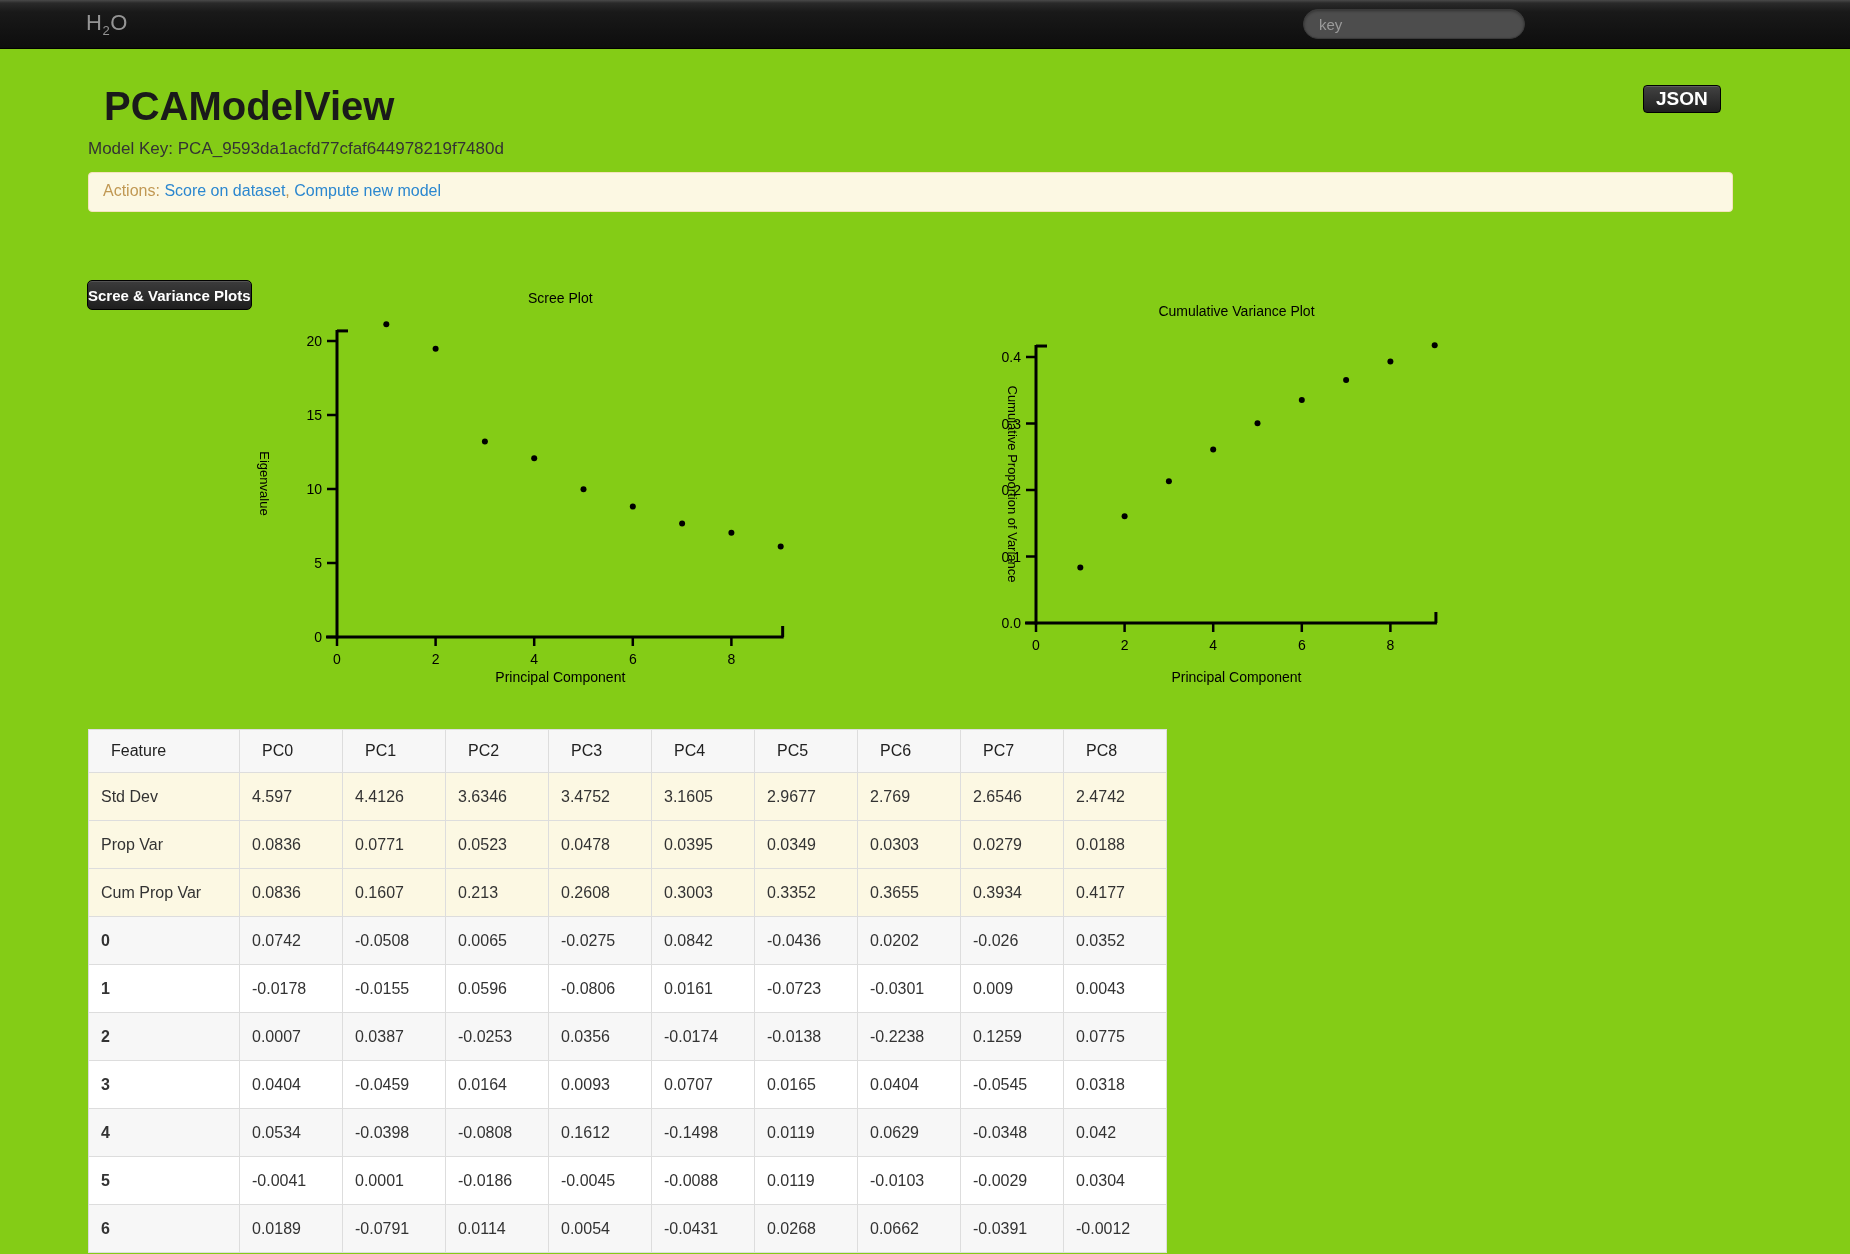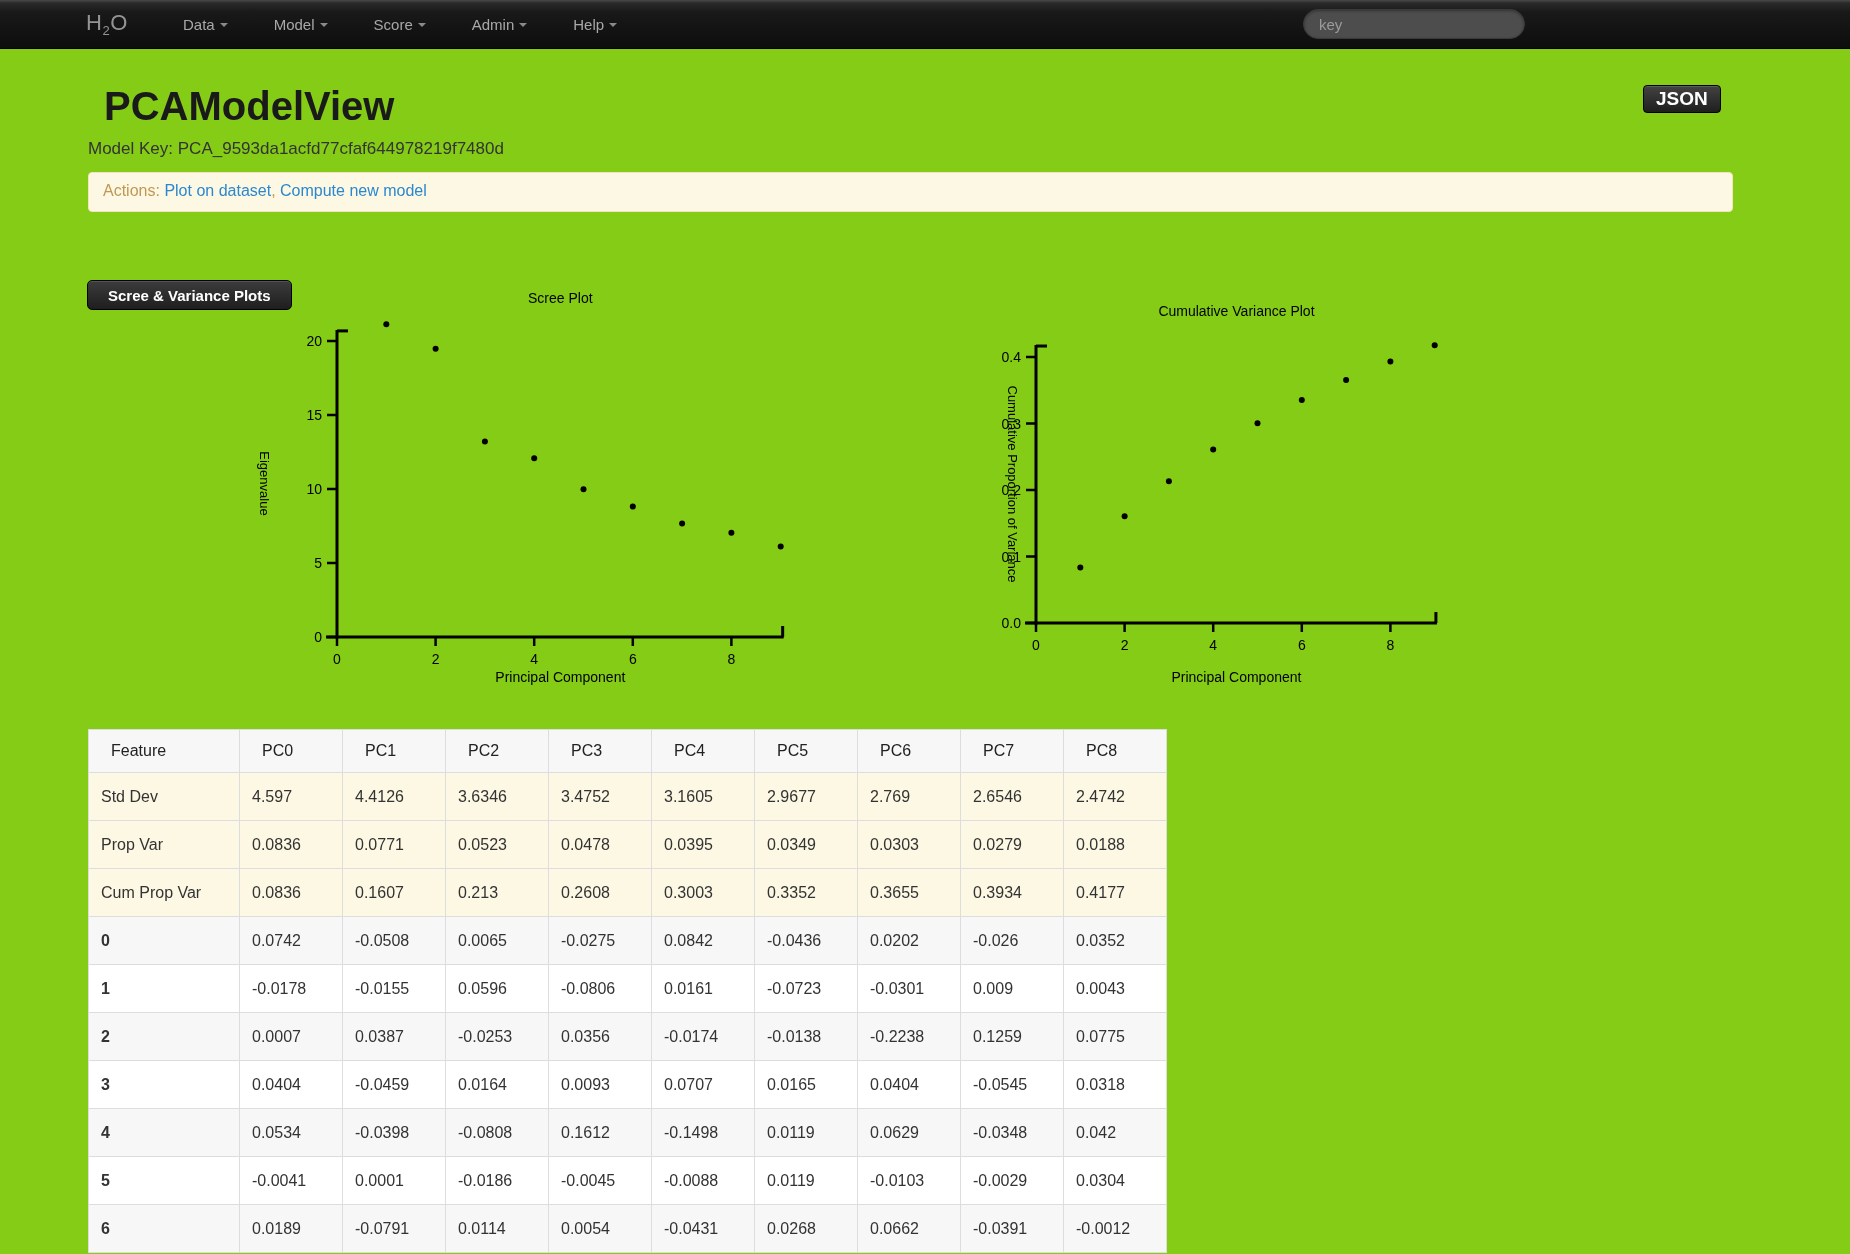--- a/index.html
+++ b/index.html
@@ -28,21 +28,21 @@
             color:#fff;font-weight:bold;font-size:19px;font-family:inherit;cursor:pointer;
             box-shadow:inset 0 1px 0 rgba(255,255,255,.15);}
   .page-title{position:absolute;left:88px;top:68px;margin:16px;font-size:40px;font-weight:bold;color:#1a1a1a;}
   .model-key{position:absolute;left:88px;top:139px;font-size:17px;color:#333;}
 
   .alert{position:absolute;left:88px;top:172px;width:1615px;height:20px;padding:9px 14px;
          background:#fcf8e3;border:1px solid #f5e3bd;border-radius:4px;font-size:16px;color:#c09853;}
   .alert a{color:#2b87cf;text-decoration:none;cursor:pointer;}
   .alert .sep{color:#c09853;}
 
-  .section-btn{position:absolute;left:87px;top:280px;height:30px;padding:0 20px;
+  .section-btn{position:absolute;left:87px;top:280px;height:30px;padding:0 0;
                background:linear-gradient(#3c3c3c,#1e1e1e);border:1px solid #000;border-radius:5px;
                color:#fff;font-weight:bold;font-size:15px;font-family:inherit;cursor:pointer;
                box-shadow:inset 0 1px 0 rgba(255,255,255,.12);}
 
   
   .chart{position:absolute;}
   .chart text{fill:#000;font-family:"Liberation Sans","DejaVu Sans",sans-serif;}
 
   
   .pca-table{position:absolute;left:88px;top:729px;border-collapse:collapse;table-layout:fixed;
@@ -59,57 +59,35 @@
   .col-feature{width:116px;}
   .col-pc{width:68px;}
 </style>
 </head>
 <body>
 
 <div id="canvas">
 
   <nav class="navbar">
     <div class="brand"><span>H</span><sub>2</sub><span>O</span></div>
-    <ul class="nav-items" id="nav-items">
-        <li class="nav-item">
-          <span>Data</span>
-          <span class="caret"></span>
-        </li>
-        <li class="nav-item">
-          <span>Model</span>
-          <span class="caret"></span>
-        </li>
-        <li class="nav-item">
-          <span>Score</span>
-          <span class="caret"></span>
-        </li>
-        <li class="nav-item">
-          <span>Admin</span>
-          <span class="caret"></span>
-        </li>
-        <li class="nav-item">
-          <span>Help</span>
-          <span class="caret"></span>
-        </li>
-      </ul>
     <input class="search" type="text" placeholder="key" style="">
   </nav>
 
   <button class="json-btn">JSON</button>
 
   <h1 class="page-title">PCAModelView</h1>
 
   <div class="model-key">
     <span>Model Key:</span>
     <span>PCA_9593da1acfd77cfaf644978219f7480d</span>
   </div>
 
   <div class="alert">
     <span>Actions:</span>
-    <a>Plot on dataset</a><span class="sep">,</span>
+    <a>Score on dataset</a><span class="sep">,</span>
     <a>Compute new model</a>
   </div>
 
   <button class="section-btn">Scree &amp; Variance Plots</button>
 
   <svg id="chart-0" class="chart" style="left:230px;top:270px" width="580" height="430">
       <line x1="107" y1="59.89999999999998" x2="107" y2="368.5" stroke="#000" stroke-width="3"></line>
       <line x1="96" y1="367" x2="553.658" y2="367" stroke="#000" stroke-width="3"></line>
       <line x1="552.658" y1="356" x2="552.658" y2="367" stroke="#000" stroke-width="3"></line>
       <line x1="107" y1="60.89999999999998" x2="118" y2="60.89999999999998" stroke="#000" stroke-width="3"></line>

